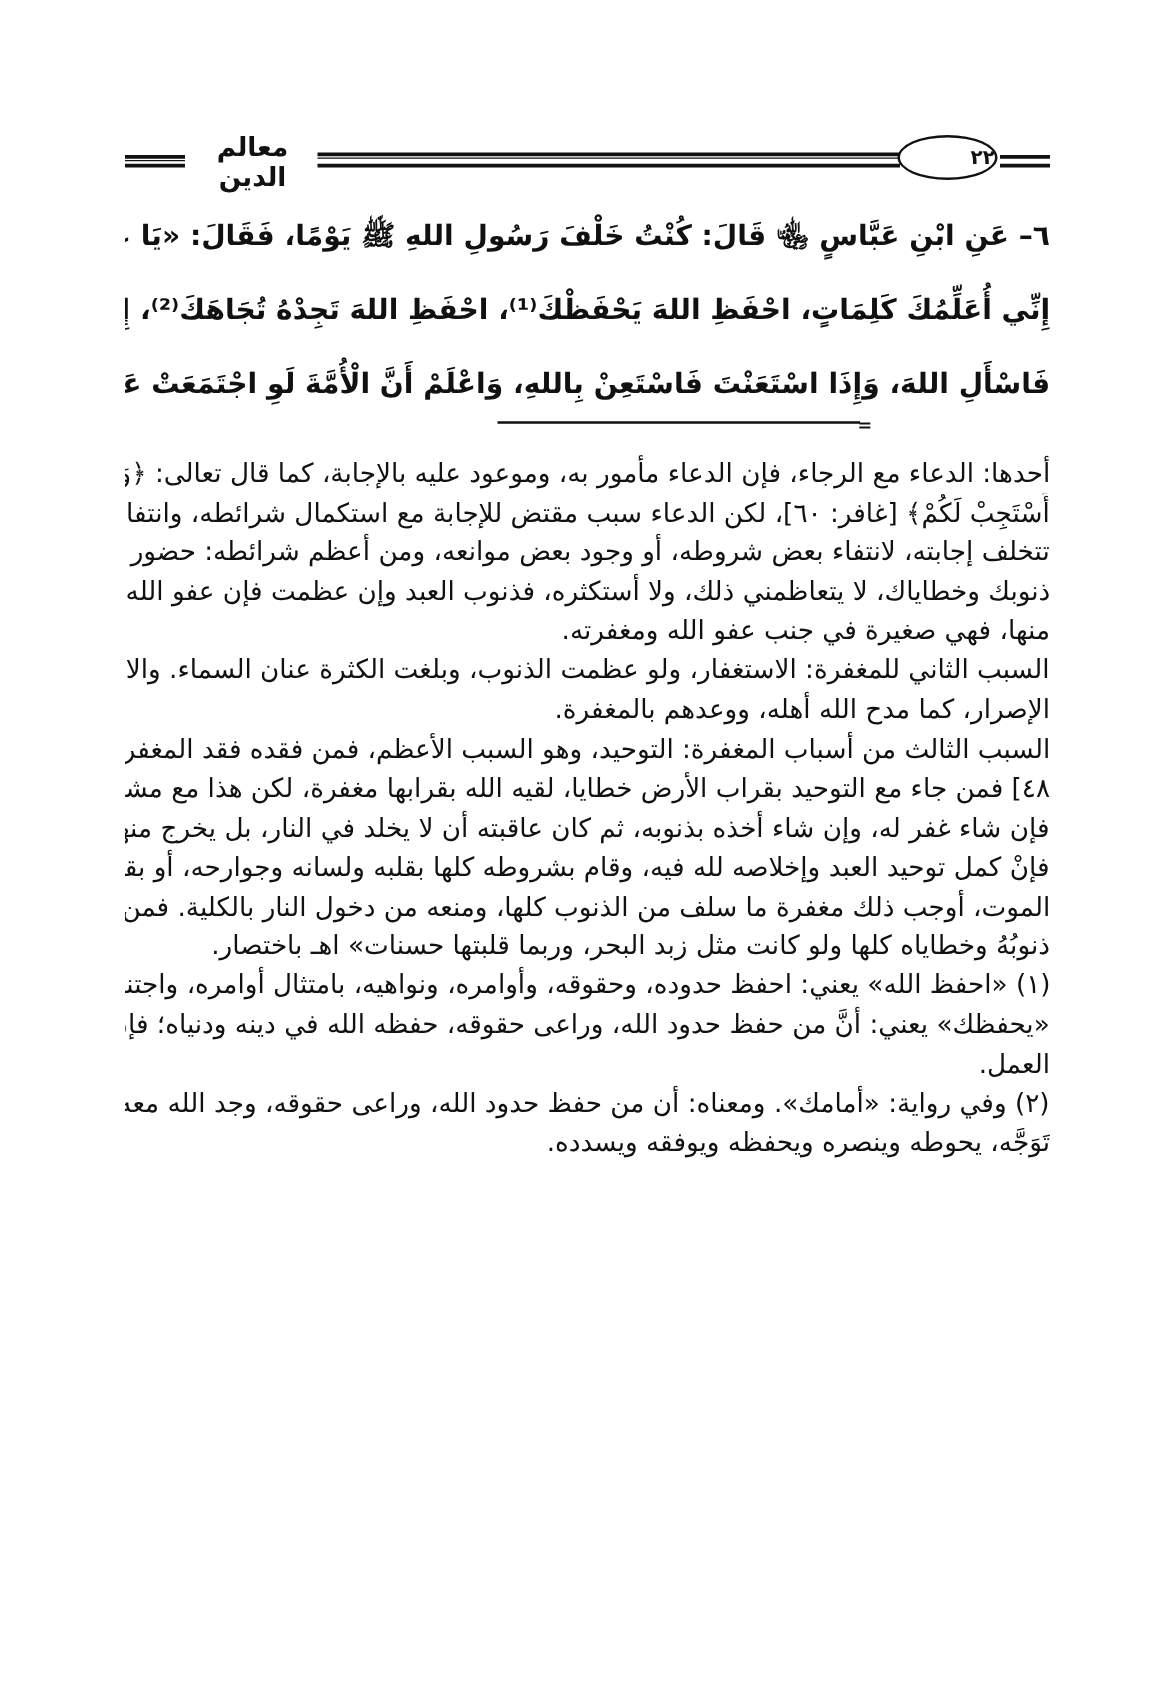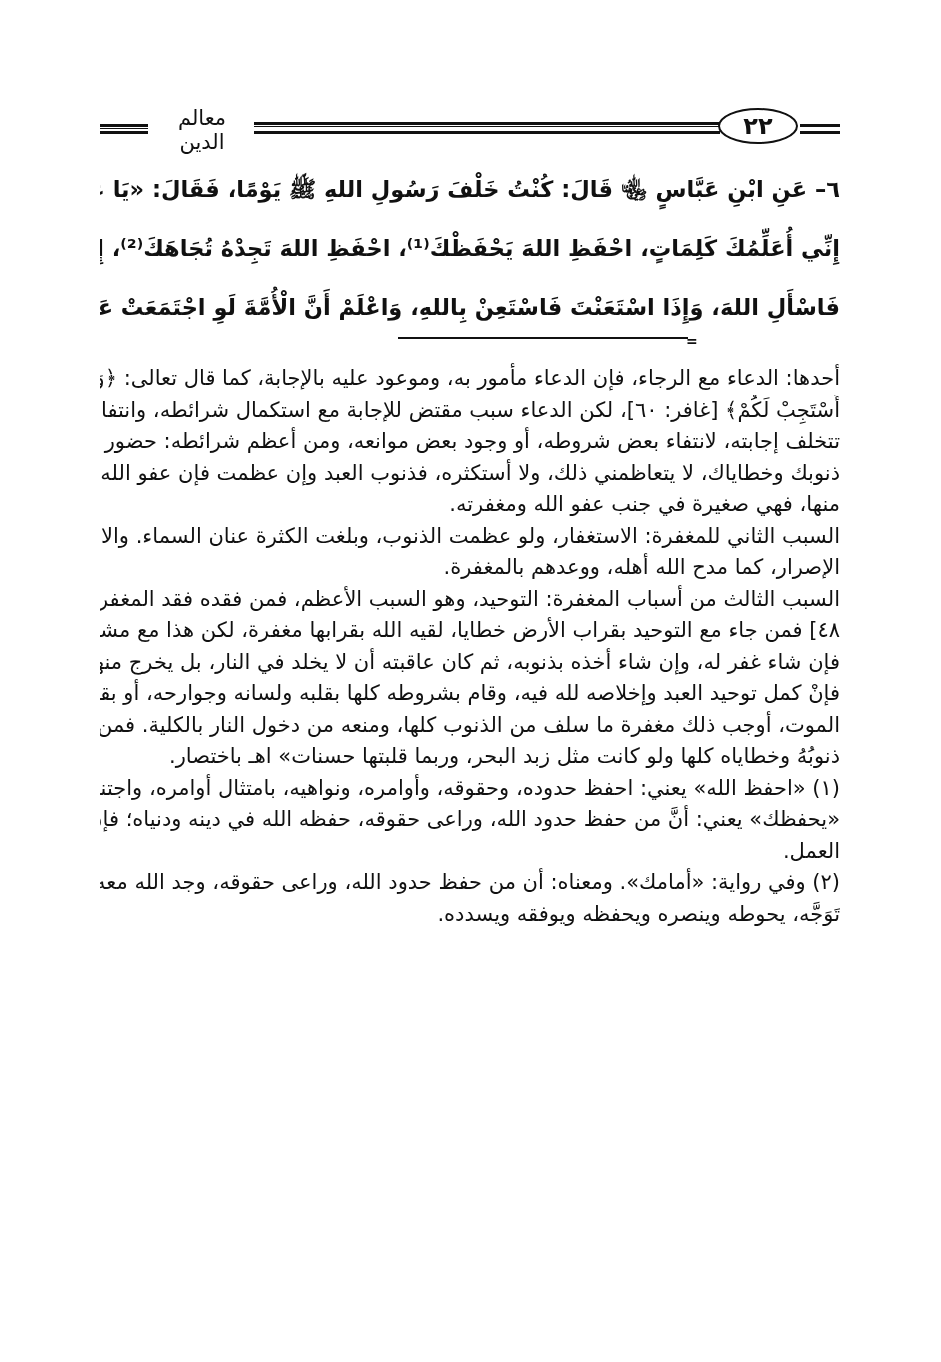--- a/index.html
+++ b/index.html
@@ -8,27 +8,27 @@
       font-family: "DejaVu Sans", sans-serif; color: #111;
     }
     .page { position: absolute; left: 0; top: 0; width: 941px; height: 1362px; }
 
     
     .header { position: absolute; left: 100px; top: 104px; width: 740px; height: 52px; }
     .rule-left { position: absolute; left: 0; top: 20px; width: 48px; height: 10px;
       border-top: 3px solid #111; border-bottom: 3px solid #111; box-sizing: border-box; }
     .rule-left::after { content: ""; position: absolute; left: 0; right: 0; top: 1px; border-top: 1px solid #111; }
     .running-title { position: absolute; left: 58px; top: 2px; width: 88px; text-align: center;
-      font-family: "DejaVu Sans", sans-serif; font-weight: normal; font-size: 21px; direction: rtl; }
+      font-family: "DejaVu Sans", sans-serif; font-weight: bold; font-size: 21px; direction: rtl; }
     .rule-mid { position: absolute; left: 154px; top: 18px; width: 466px; height: 12px;
       border-top: 3px solid #111; border-bottom: 3px solid #111; box-sizing: border-box; }
     .rule-mid::after { content: ""; position: absolute; left: 0; right: 0; top: 1px; border-top: 1px solid #111; }
     .page-oval { position: absolute; left: 618px; top: 4px; width: 80px; height: 36px;
       border: 2px solid #111; border-radius: 50%; box-sizing: border-box;
-      text-align: center; line-height: 32px; font-size: 24px; font-weight: bold; }
+      text-align: right; line-height: 32px; font-size: 16px; font-weight: bold; }
     .rule-right { position: absolute; left: 700px; top: 20px; width: 40px; height: 10px;
       border-top: 3px solid #111; border-bottom: 3px solid #111; box-sizing: border-box; }
 
     
     .hadith { position: absolute; left: 100px; top: 160px; width: 740px; direction: rtl;
       font-family: "DejaVu Sans", sans-serif; font-weight: bold; font-size: 22.5px; }
     .hadith .line { height: 59px; line-height: 59px; white-space: nowrap; text-align: justify;
       text-align-last: justify; overflow: hidden; }
 
     .divider { position: absolute; left: 398px; top: 337px; width: 290px; border-top: 2px solid #111; }

